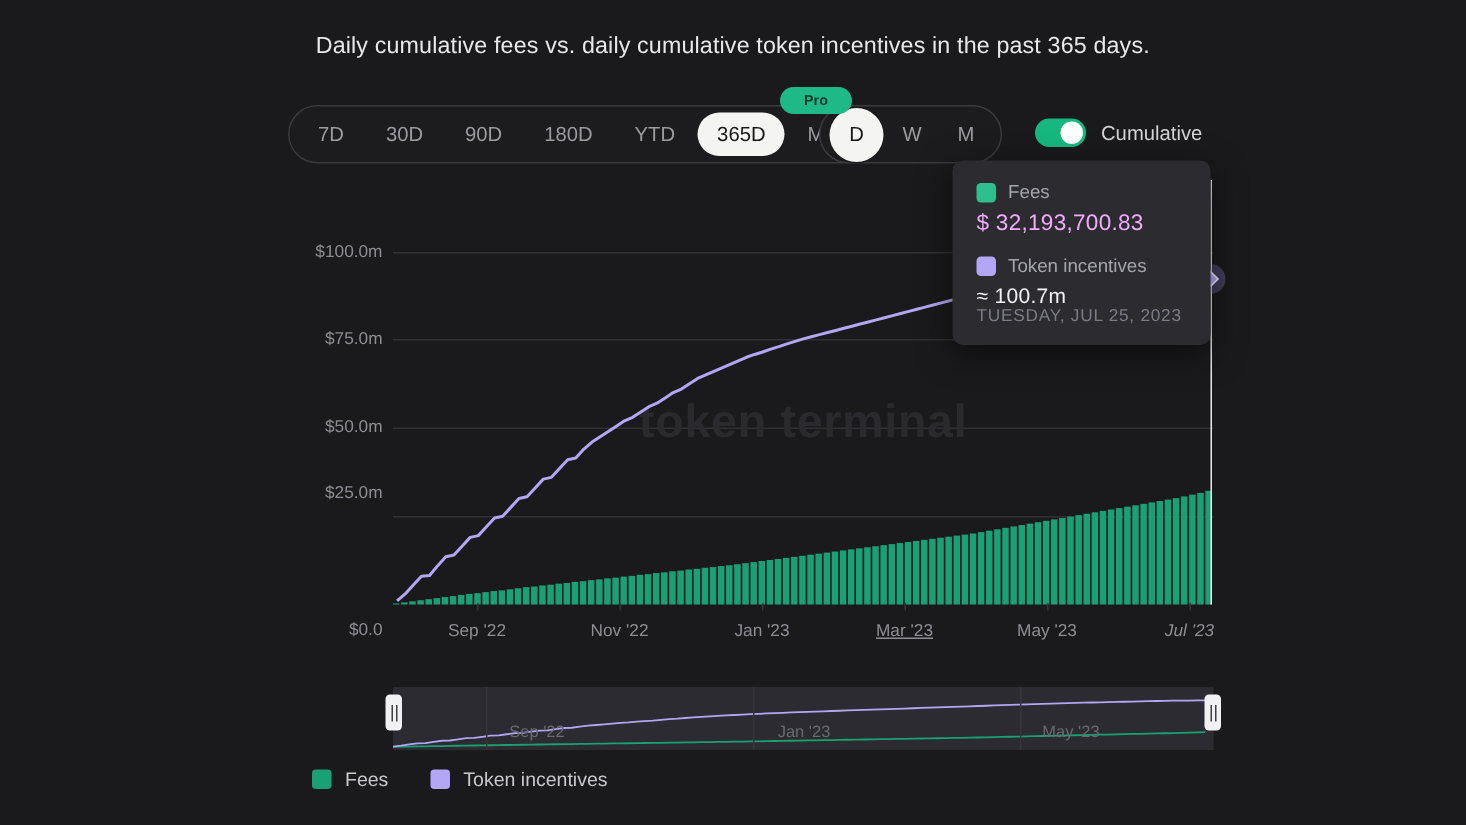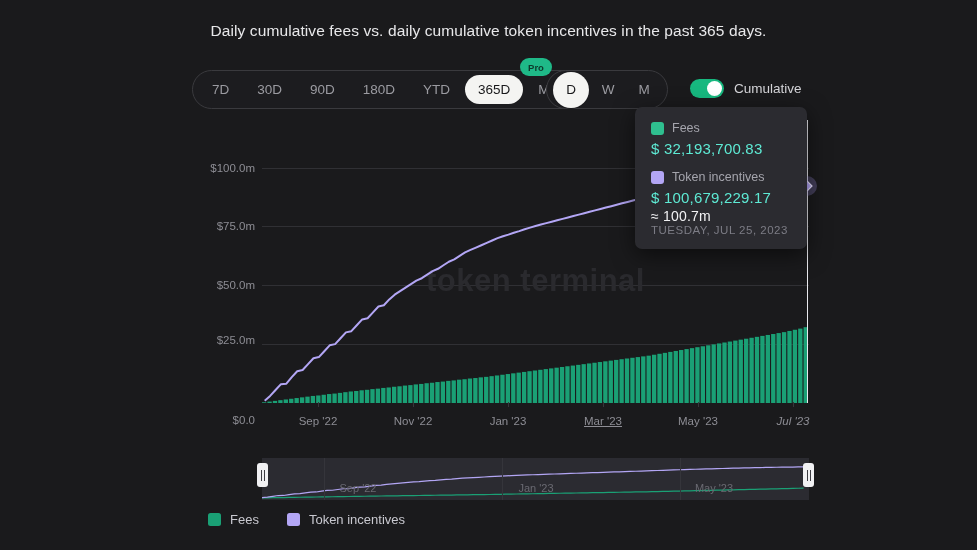--- a/index.html
+++ b/index.html
@@ -29,21 +29,21 @@
   .range-btn {
     height: 29px; padding: 0 13px; border-radius: 15px;
     display: flex; align-items: center; justify-content: center;
     font-size: 13.5px; color: #9b9ba1; cursor: pointer; white-space: nowrap;
     background: transparent; border: none; font-family: inherit;
   }
   .range-btn.active { background: #f4f4f2; color: #18181a; font-weight: 500; }
 
   .pro-badge {
     position: absolute; left: 520px; top: 58px;
-    width: 32px; height: 18px; border-radius: 9px;
+    width: 48px; height: 18px; border-radius: 9px;
     background: #1fb988; color: #0d3a2c;
     font-size: 9.5px; display: flex; align-items: center; justify-content: center;
     font-weight: 600; z-index: 6;
   }
 
   
   .gran-group {
     position: absolute; left: 546px; top: 70px;
     height: 39px; border: 1px solid #3a3a3e; border-radius: 20px;
     display: flex; align-items: center; padding: 0 6px; gap: 2px;
@@ -122,21 +122,21 @@
   .tooltip {
     position: absolute; left: 635px; top: 107px;
     width: 172px; padding: 14px 16px 13px 16px;
     background: #2b2b30; border-radius: 7px;
     box-shadow: 0 6px 22px rgba(0,0,0,.55);
     z-index: 10;
   }
   .tt-row { display: flex; align-items: center; gap: 8px; margin-bottom: 5px; }
   .tt-sw { width: 13px; height: 13px; border-radius: 3px; flex: none; }
   .tt-name { font-size: 12.5px; color: #a5a5ad; }
-  .tt-val { font-size: 15px; color: #5eead4; letter-spacing: .2px; }
+  .tt-val { font-size: 15px; color: #f0abfc; letter-spacing: .2px; }
   .tt-approx { font-size: 14px; color: #f2f2f4; margin-top: 2px; letter-spacing: .2px; }
   .tt-gap { height: 13px; }
   .tt-date {
     font-size: 11.5px; color: #7c7c85; letter-spacing: .5px;
   }
 
   
   .brush {
     position: absolute; left: 262px; top: 338px;
     width: 547px; height: 42px; background: #222226;
@@ -198,21 +198,21 @@
   <div class="plot-wrap">
 
     <div id="gridlines">
         <div class="gridline" style="top: 224.136px;"></div>
         <div class="gridline" style="top: 165.273px;"></div>
         <div class="gridline" style="top: 106.409px;"></div>
         <div class="gridline" style="top: 47.5455px;"></div>
       </div>
     <div class="ylabels" id="ylabels">
         <div class="yaxis-label" style="top: 283px; margin-top: 17px;">$0.0</div>
-        <div class="yaxis-label" style="top: 220px;">$25.0m</div>
+        <div class="yaxis-label" style="top: 209px;">$25.0m</div>
         <div class="yaxis-label" style="top: 165.273px;">$50.0m</div>
         <div class="yaxis-label" style="top: 106.409px;">$75.0m</div>
         <div class="yaxis-label" style="top: 47.5455px;">$100.0m</div>
       </div>
 
     <div class="watermark">token terminal</div>
 
     <svg id="series-svg" width="977" height="290" style="position:absolute;left:0;top:0;">
         <rect x="262.00" y="282.29" width="4.32" height="0.71" fill="#1aa075"></rect>
         <rect x="267.42" y="281.59" width="4.32" height="1.41" fill="#1aa075"></rect>
@@ -367,21 +367,20 @@
       <div class="tt-row">
         <div class="tt-sw" style="background: rgb(47, 191, 143);"></div>
         <div class="tt-name">Fees</div>
       </div>
       <div class="tt-val">$ 32,193,700.83</div>
       <div class="tt-gap"></div>
       <div class="tt-row">
         <div class="tt-sw" style="background: rgb(179, 166, 245);"></div>
         <div class="tt-name">Token incentives</div>
       </div>
-      <div class="tt-val">$ 100,679,229.17</div>
       <div class="tt-approx">≈ 100.7m</div>
       <div class="tt-date">TUESDAY, JUL 25, 2023</div>
     </div>
 
   <div class="legend" id="legend">
       <div class="lg-item">
         <div class="lg-sw" style="background: rgb(26, 160, 117);"></div>
         <div class="lg-label">Fees</div>
       </div>
       <div class="lg-item">

